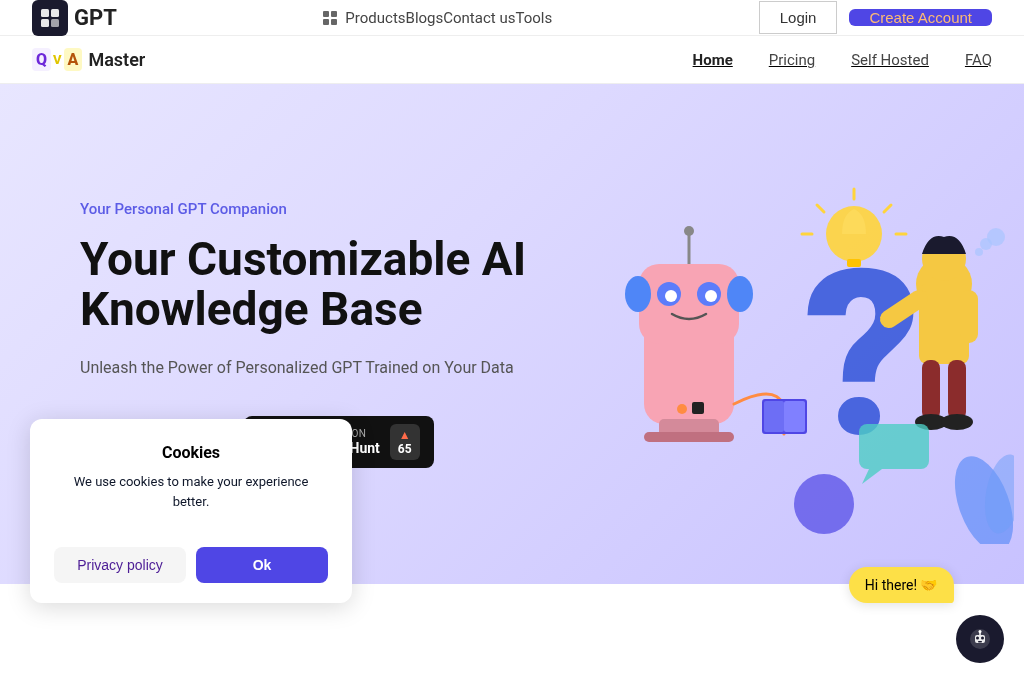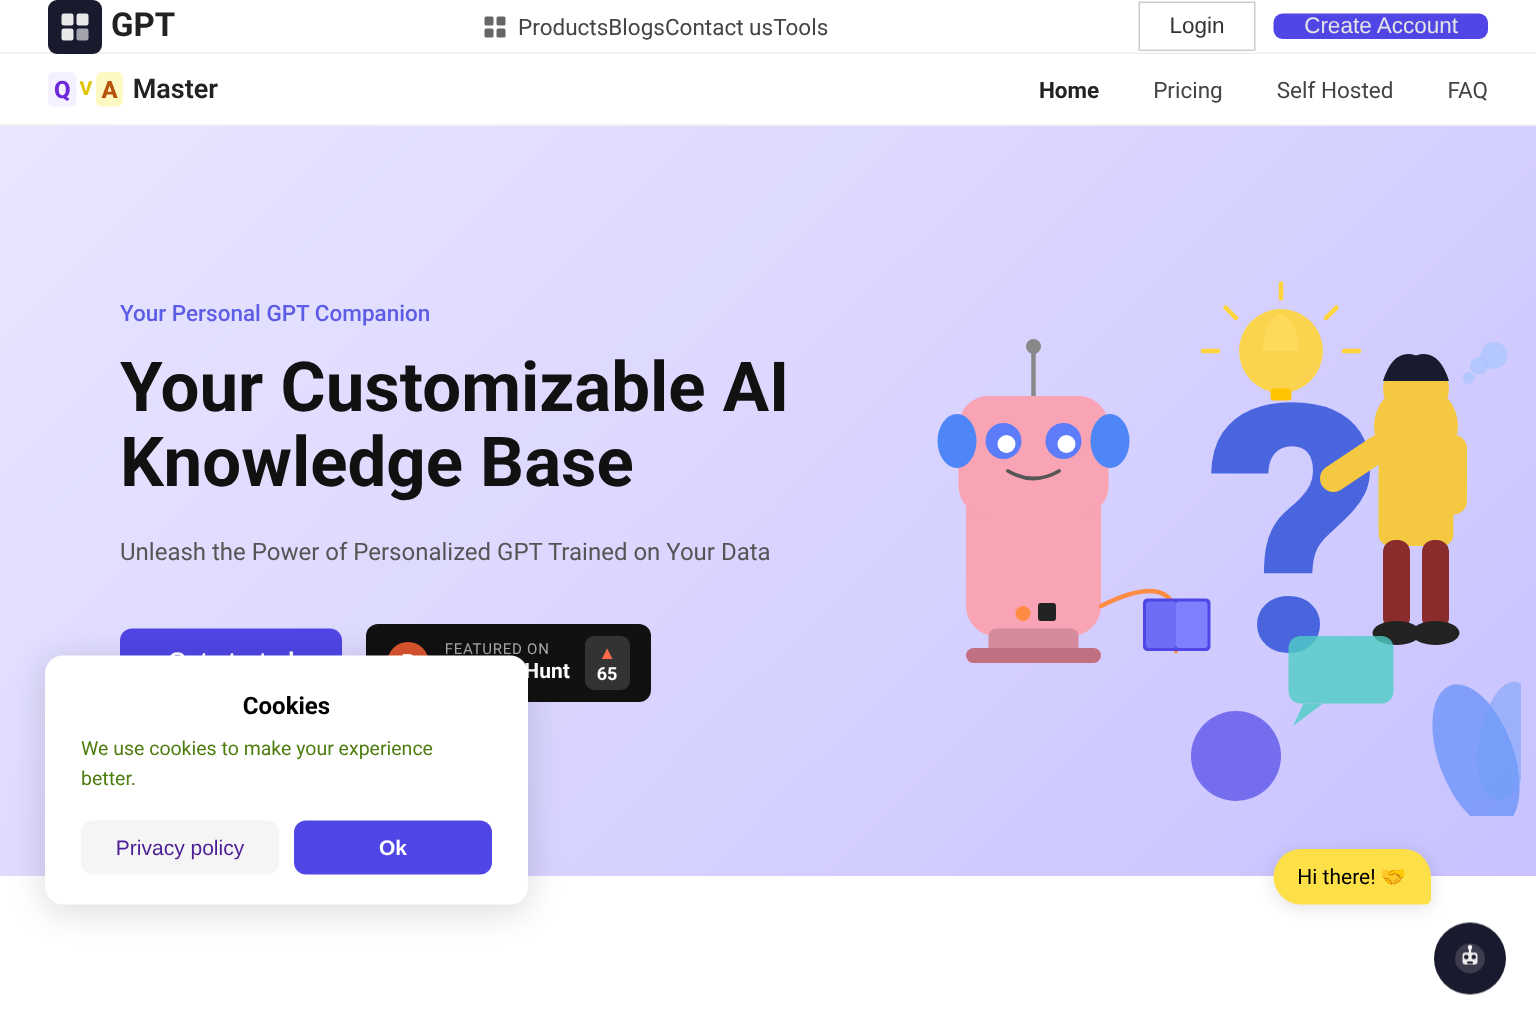--- a/index.html
+++ b/index.html
@@ -61,21 +61,21 @@
       background: #fff;
       color: #333;
       font-size: 15px;
       cursor: pointer;
     }
     .btn-create {
       padding: 0 20px;
       border: none;
       border-radius: 6px;
       background: #4f46e5;
-      color: #e5e5e5;
+      color: #fdba74;
       font-size: 15px;
       cursor: pointer;
       font-weight: 500;
     }
 
     
     .second-nav {
       display: flex;
       align-items: center;
       justify-content: space-between;
@@ -112,20 +112,21 @@
       color: #b45309;
       font-weight: 800;
       font-size: 16px;
       padding: 2px 4px;
       border-radius: 4px;
     }
     .second-nav-links {
       display: flex;
       align-items: center;
       gap: 36px;
+      text-decoration: underline;
     }
     .second-nav-links a {
       text-decoration: none;
       color: #444;
       font-size: 15px;
     }
     .second-nav-links a.active {
       color: #222;
       font-weight: 700;
     }
@@ -260,23 +261,24 @@
       z-index: 100;
     }
     .cookie-title {
       font-weight: 700;
       font-size: 16px;
       text-align: center;
       margin-bottom: 10px;
     }
     .cookie-text {
       font-size: 13px;
-      color: #4d7c0f;
+      color: #0f172a;
+      text-align: center;
       line-height: 1.5;
-      margin-bottom: 18px;
+      margin-bottom: 36px;
     }
     .cookie-actions {
       display: flex;
       gap: 10px;
       align-items: center;
     }
     .btn-privacy {
       flex: 1;
       padding: 10px;
       background: #f5f5f5;

